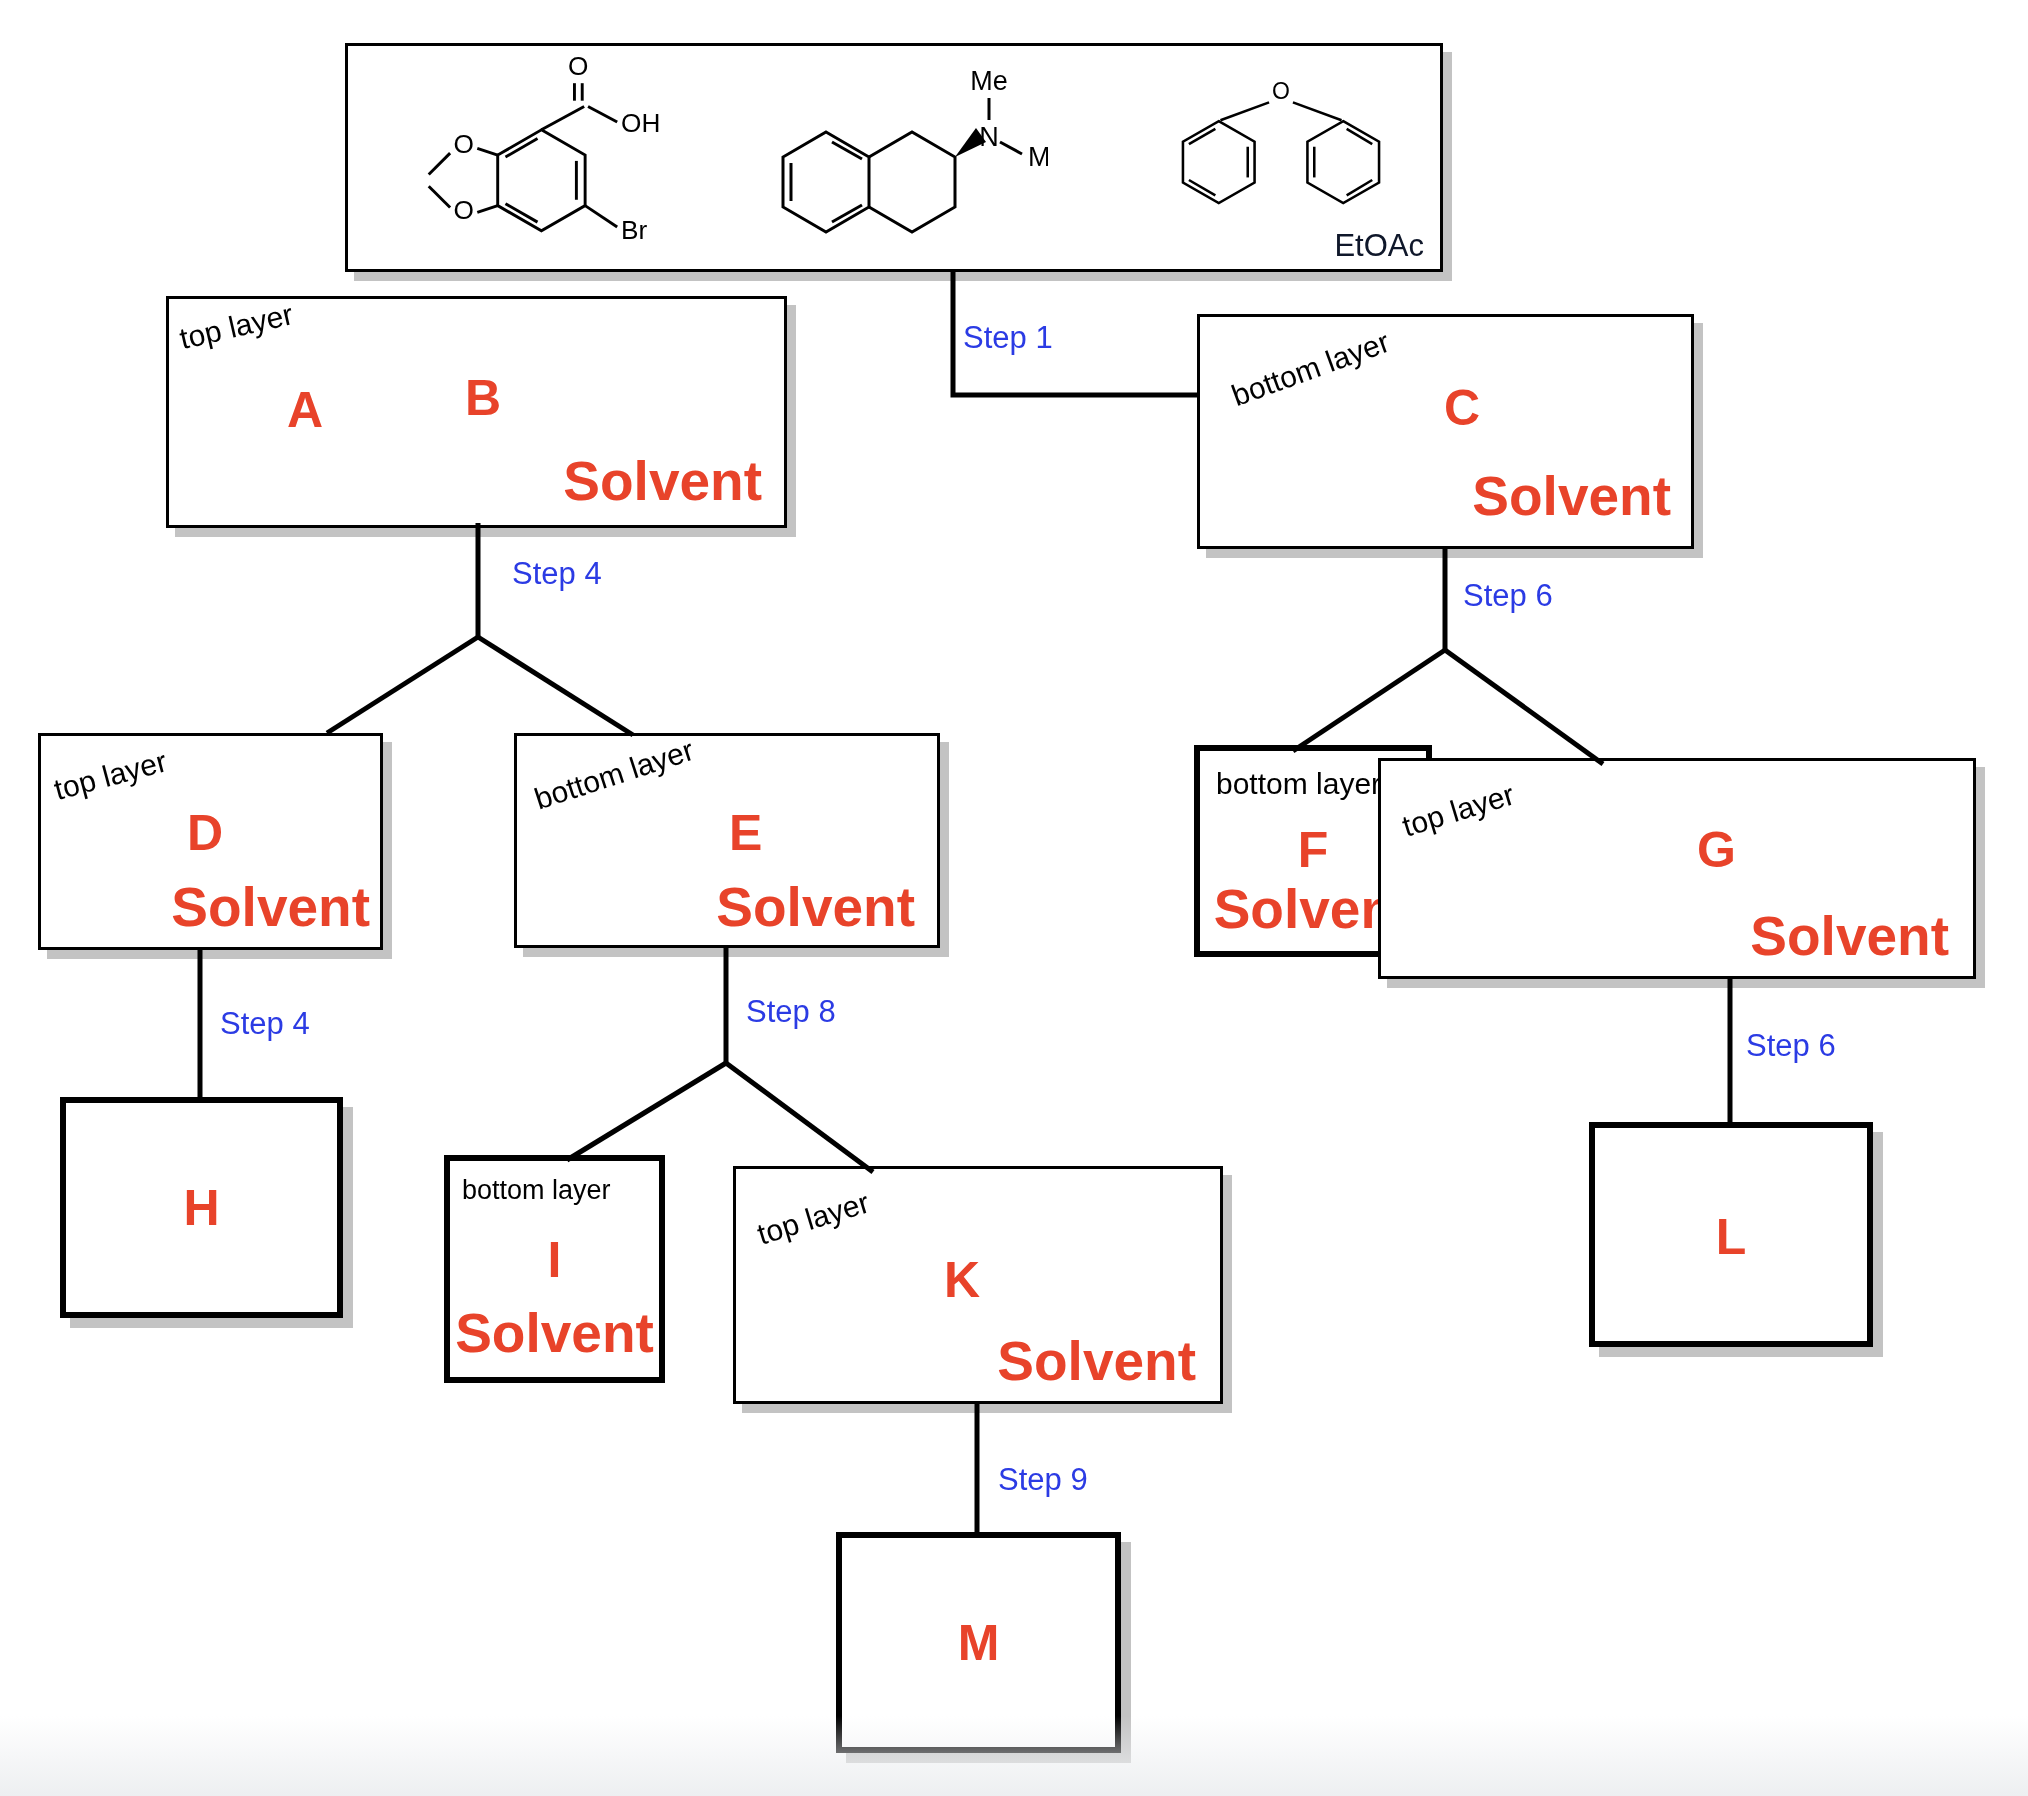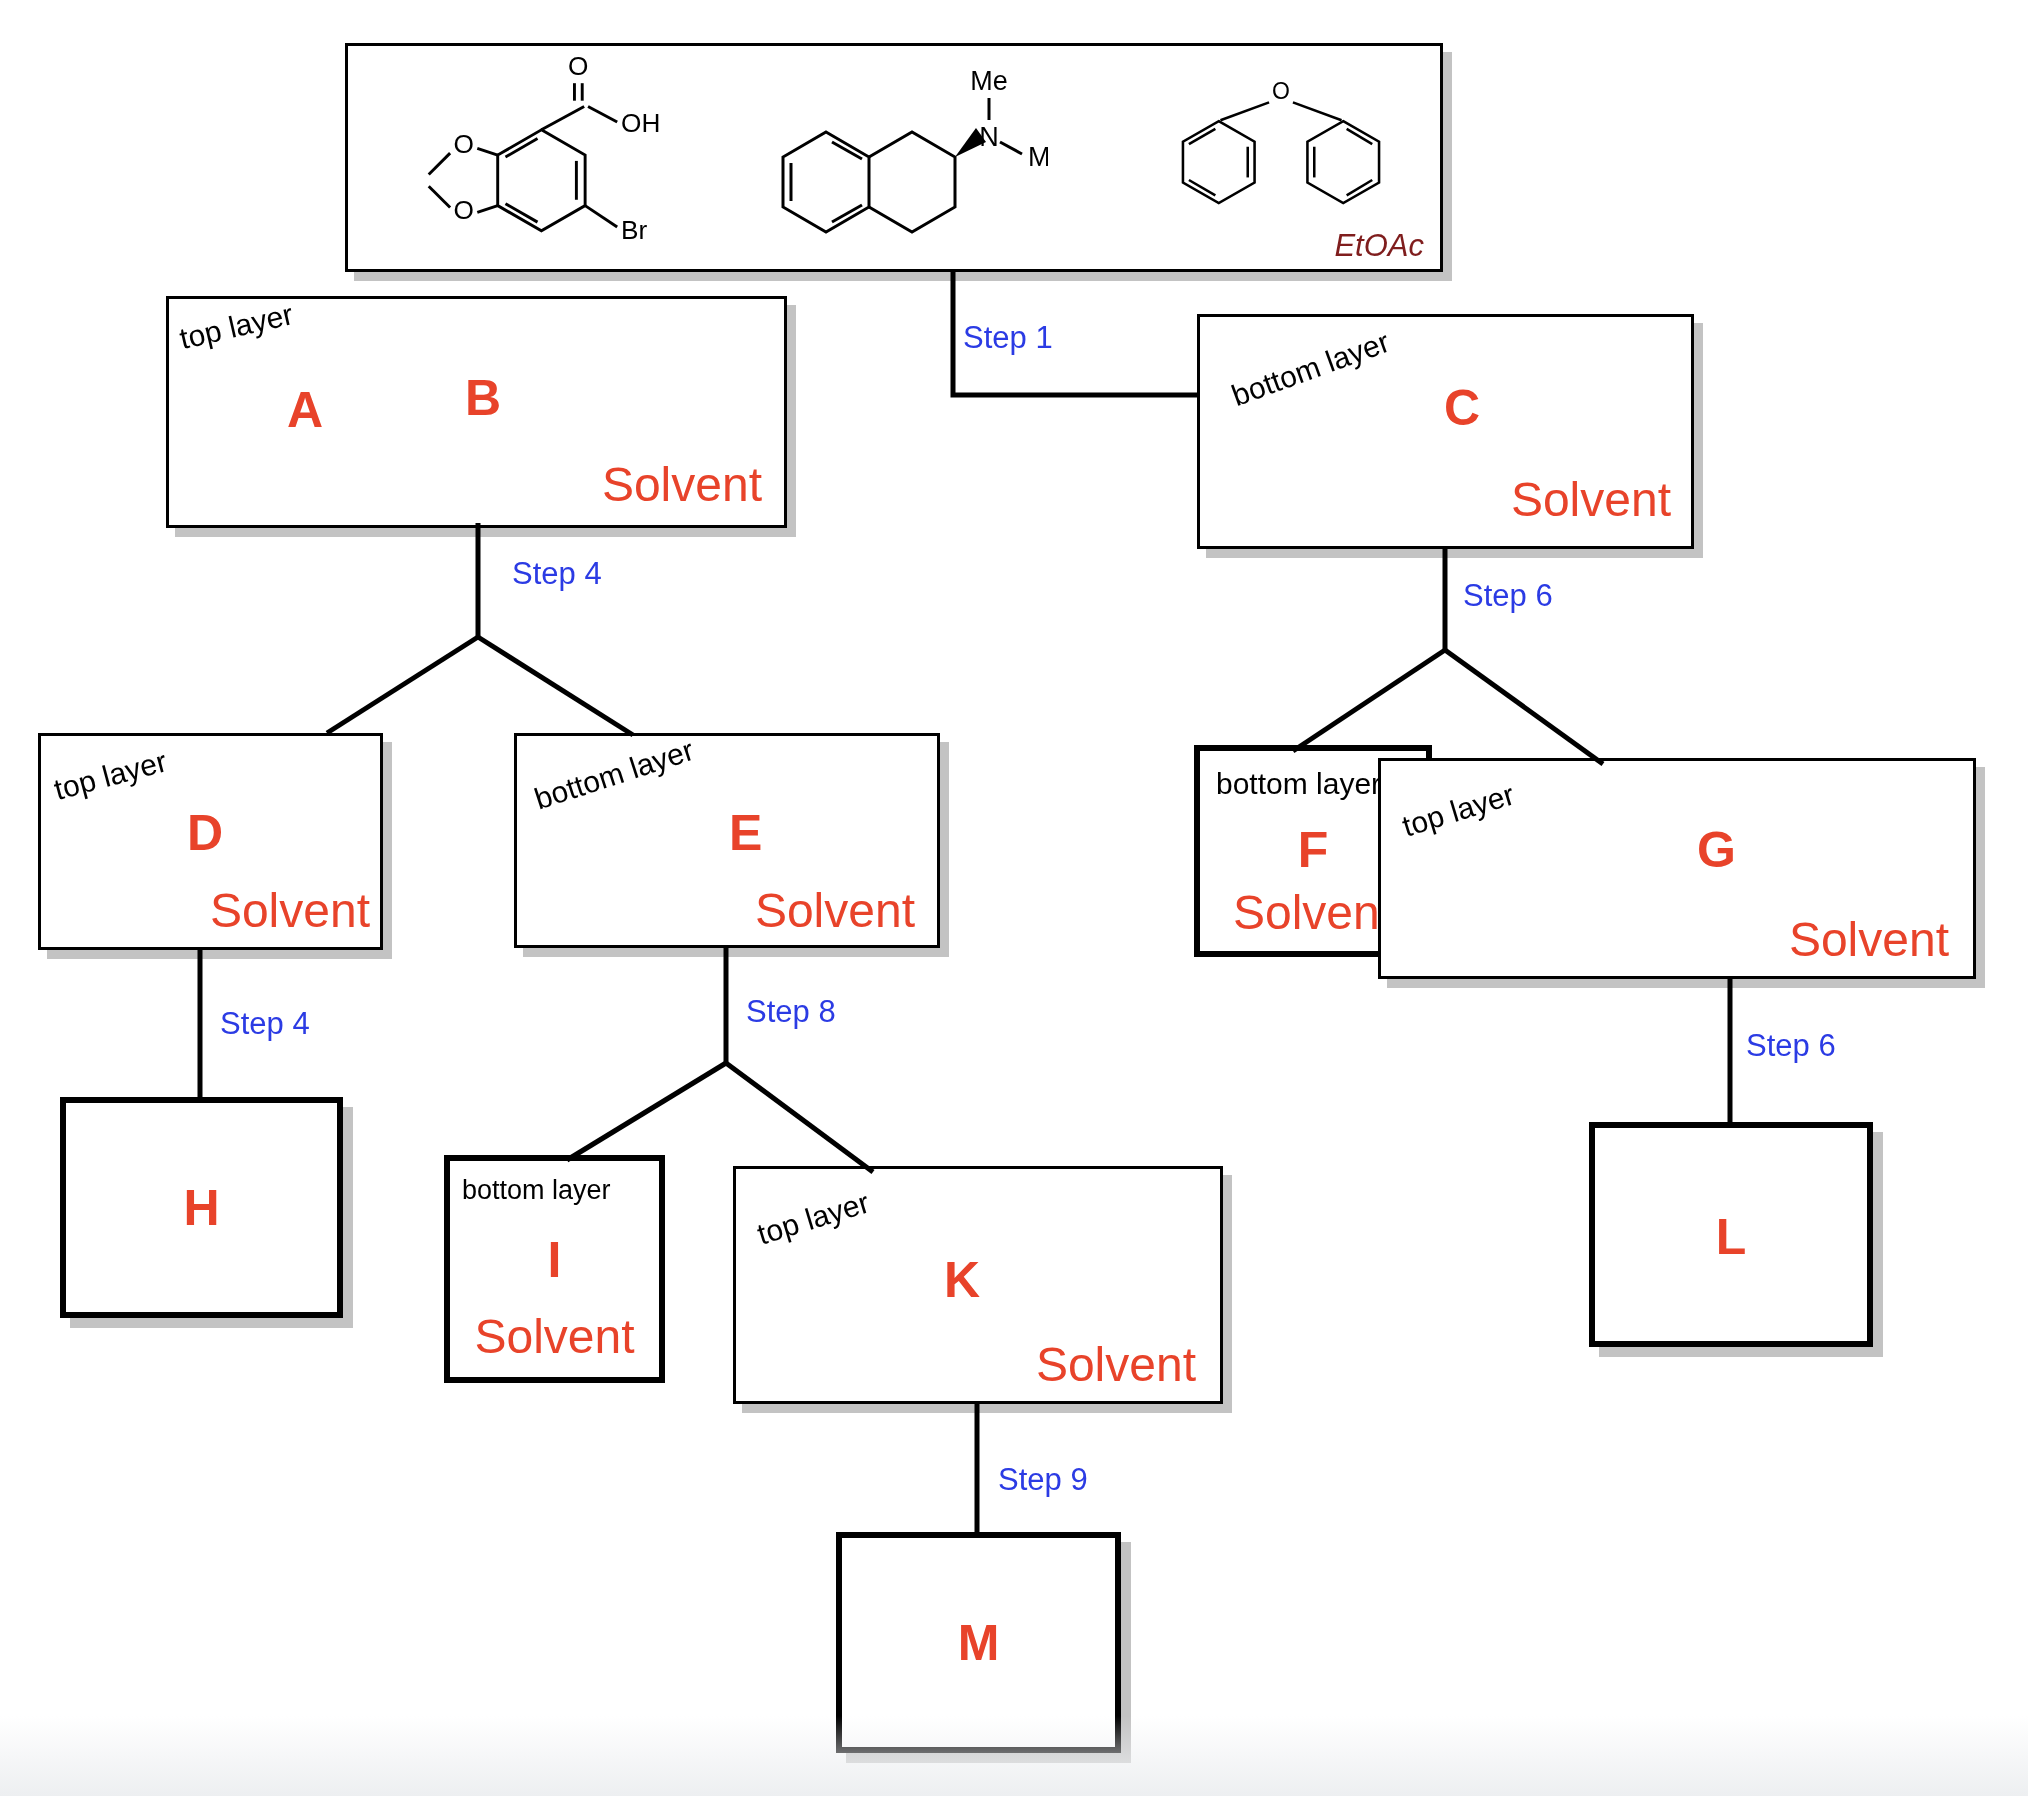--- a/index.html
+++ b/index.html
@@ -8,27 +8,27 @@
     font-family:"Liberation Sans","DejaVu Sans",sans-serif;
     --red:#E8432A;--blue:#2B3BE4;--shadow:#C3C3C3;--line:#000000;
   }
   .fbox{position:absolute;background:#ffffff;border:3px solid #000;box-sizing:border-box;z-index:2;}
   .fbox.shadowed{box-shadow:9px 9px 0 var(--shadow);}
   .fbox.thick{border-width:6px;}
   .fbox.thick.shadowed{box-shadow:10px 10px 0 var(--shadow);}
   .layer{position:absolute;font-size:30px;color:#000;white-space:nowrap;line-height:1;}
   .rot{transform:rotate(var(--r,-17deg));transform-origin:left top;}
   .letter{position:absolute;font-size:50px;font-weight:bold;color:var(--red);line-height:1;}
-  .solvent{position:absolute;font-size:48px;font-weight:normal;color:var(--red);line-height:1;margin-top:16px;}
+  .solvent{position:absolute;font-size:55px;font-weight:bold;color:var(--red);line-height:1;margin-top:16px;}
   .centered{left:0;right:0;text-align:center;}
   .step{position:absolute;font-size:31px;color:var(--blue);line-height:1;z-index:6;white-space:nowrap;}
   #connectors{position:absolute;left:0;top:0;z-index:5;pointer-events:none;}
   #mixture svg{position:absolute;}
   #mixture text{font-family:"Liberation Sans","DejaVu Sans",sans-serif;font-size:27px;fill:#000;}
-  .etoac{position:absolute;right:16px;bottom:8px;font-size:31px;color:#7f1d1d;line-height:1;font-style:italic;}
+  .etoac{position:absolute;right:16px;bottom:8px;font-size:31px;color:#0f172a;line-height:1;}
   #bottom-fade{position:absolute;left:0;right:0;bottom:0;height:80px;
     background:linear-gradient(to bottom,rgba(238,240,242,0),#edeff1);z-index:9;pointer-events:none;}
 </style>
 </head>
 <body>
 
 <div id="canvas" style="--red: #E8432A; --blue: #2B3BE4; --shadow: #C3C3C3;">
 
   <div class="fbox shadowed" id="mixture" style="left:345px;top:43px;width:1098px;height:229px">
 

